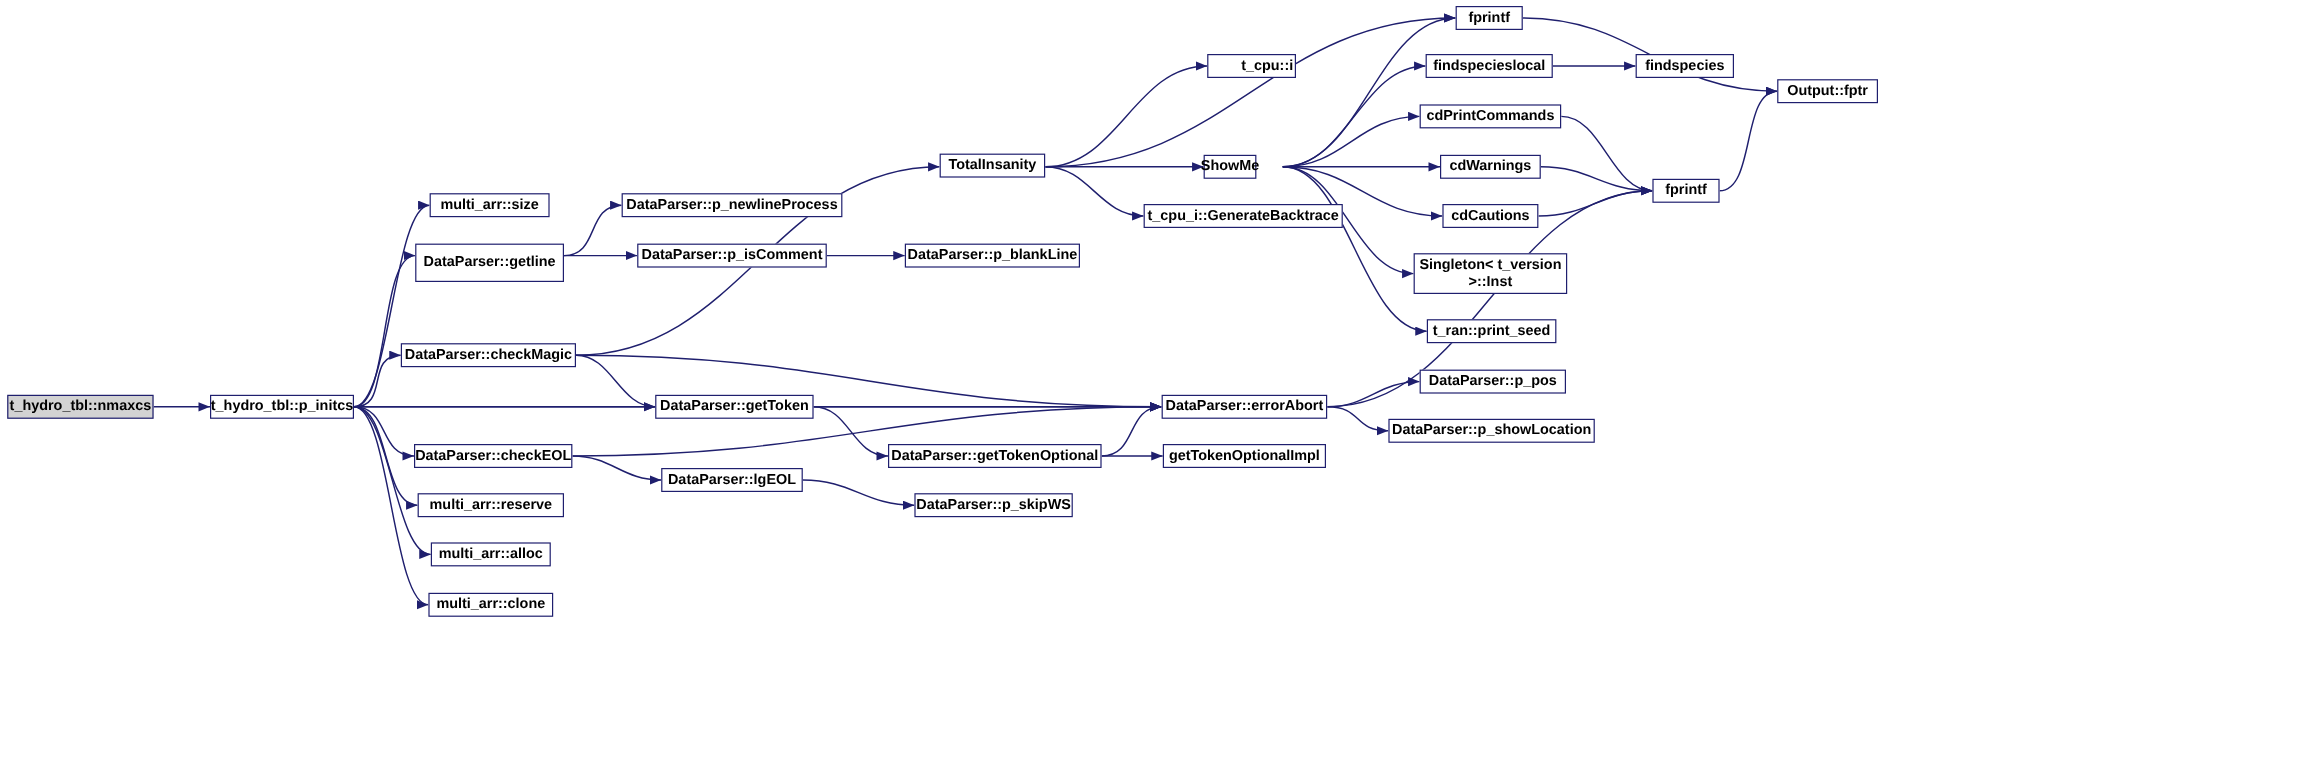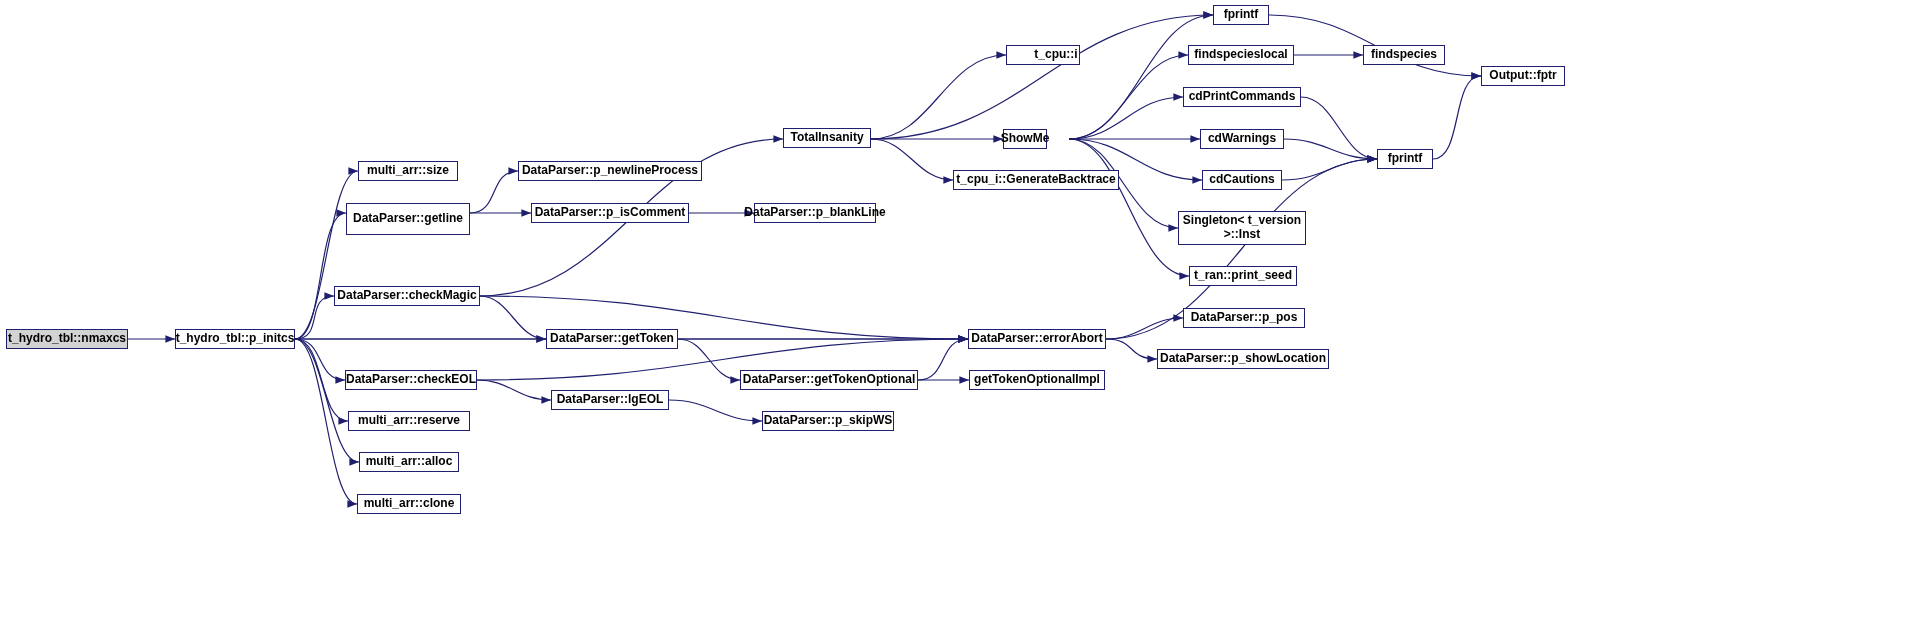--- a/index.html
+++ b/index.html
@@ -67,21 +67,21 @@
         <path d="M1433,159 C1463,159 1451,76 1481,76" marker-end="url(#arrow)"></path>
       </g>
   </svg>
   <div id="node-layer">
       <div class="node root" style="left: 6px; top: 329px; width: 122px; height: 20px;">t_hydro_tbl::nmaxcs</div>
       <div class="node" style="left: 175px; top: 329px; width: 120px; height: 20px;">t_hydro_tbl::p_initcs</div>
       <div class="node" style="left: 358px; top: 161px; width: 100px; height: 20px;">multi_arr::size</div>
       <div class="node" style="left: 346px; top: 203px; width: 124px; height: 32px;">DataParser::getline</div>
       <div class="node" style="left: 518px; top: 161px; width: 184px; height: 20px;">DataParser::p_newlineProcess</div>
       <div class="node" style="left: 531px; top: 203px; width: 158px; height: 20px;">DataParser::p_isComment</div>
-      <div class="node" style="left: 754px; top: 203px; width: 122px; height: 20px;">DataParser::p_blankLine</div>
+      <div class="node" style="left: 754px; top: 203px; width: 146px; height: 20px;">DataParser::p_blankLine</div>
       <div class="node" style="left: 334px; top: 286px; width: 146px; height: 20px;">DataParser::checkMagic</div>
       <div class="node" style="left: 546px; top: 329px; width: 132px; height: 20px;">DataParser::getToken</div>
       <div class="node" style="left: 345px; top: 370px; width: 132px; height: 20px;">DataParser::checkEOL</div>
       <div class="node" style="left: 348px; top: 411px; width: 122px; height: 20px;">multi_arr::reserve</div>
       <div class="node" style="left: 359px; top: 452px; width: 100px; height: 20px;">multi_arr::alloc</div>
       <div class="node" style="left: 357px; top: 494px; width: 104px; height: 20px;">multi_arr::clone</div>
       <div class="node" style="left: 551px; top: 390px; width: 118px; height: 20px;">DataParser::lgEOL</div>
       <div class="node" style="left: 762px; top: 411px; width: 132px; height: 20px;">DataParser::p_skipWS</div>
       <div class="node" style="left: 740px; top: 370px; width: 178px; height: 20px;">DataParser::getTokenOptional</div>
       <div class="node" style="left: 969px; top: 370px; width: 136px; height: 20px;">getTokenOptionalImpl</div>

